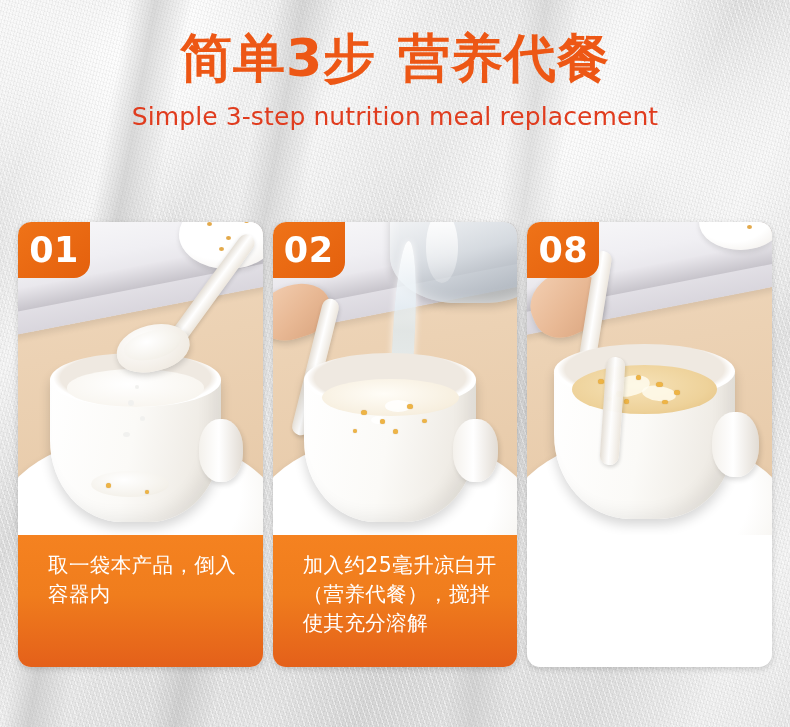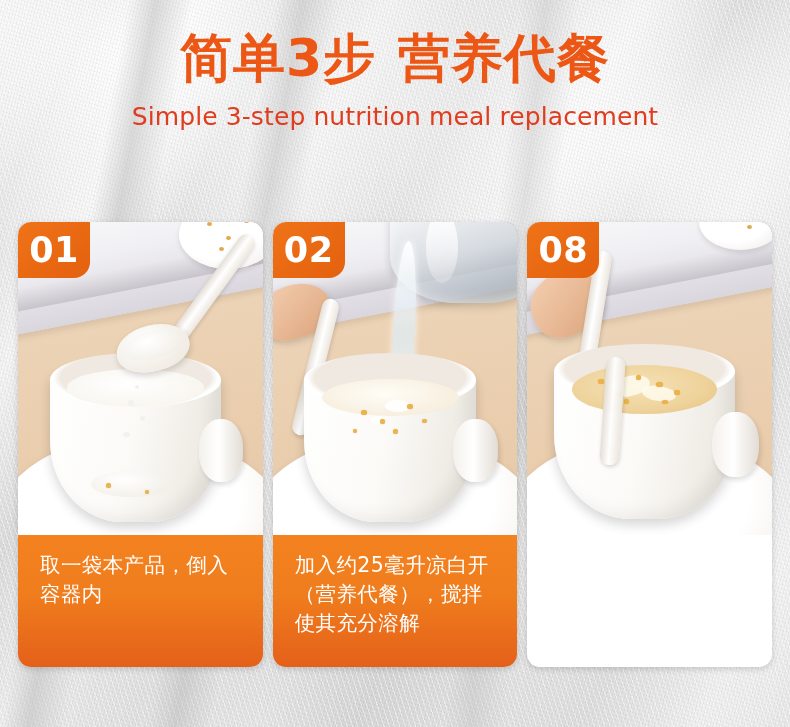--- a/index.html
+++ b/index.html
@@ -229,21 +229,21 @@
     letter-spacing:.5px;
     z-index:5;
     font-family:"DejaVu Sans","Liberation Sans",sans-serif;
   }
 
   
   .caption{
     flex:1;
     background:linear-gradient(180deg,#f58220 0%,#f07d1d 45%,#e4601a 100%);
     color:#ffffff;
-    padding:16px 14px 12px 22px;
+    padding:16px 14px 12px 30px;
     font-size:20.5px;
     line-height:1.42;
     letter-spacing:.4px;
     font-family:"DejaVu Sans","Liberation Sans",sans-serif;
     white-space:pre-line;
   }
 </style>
 </head>
 <body>
 

